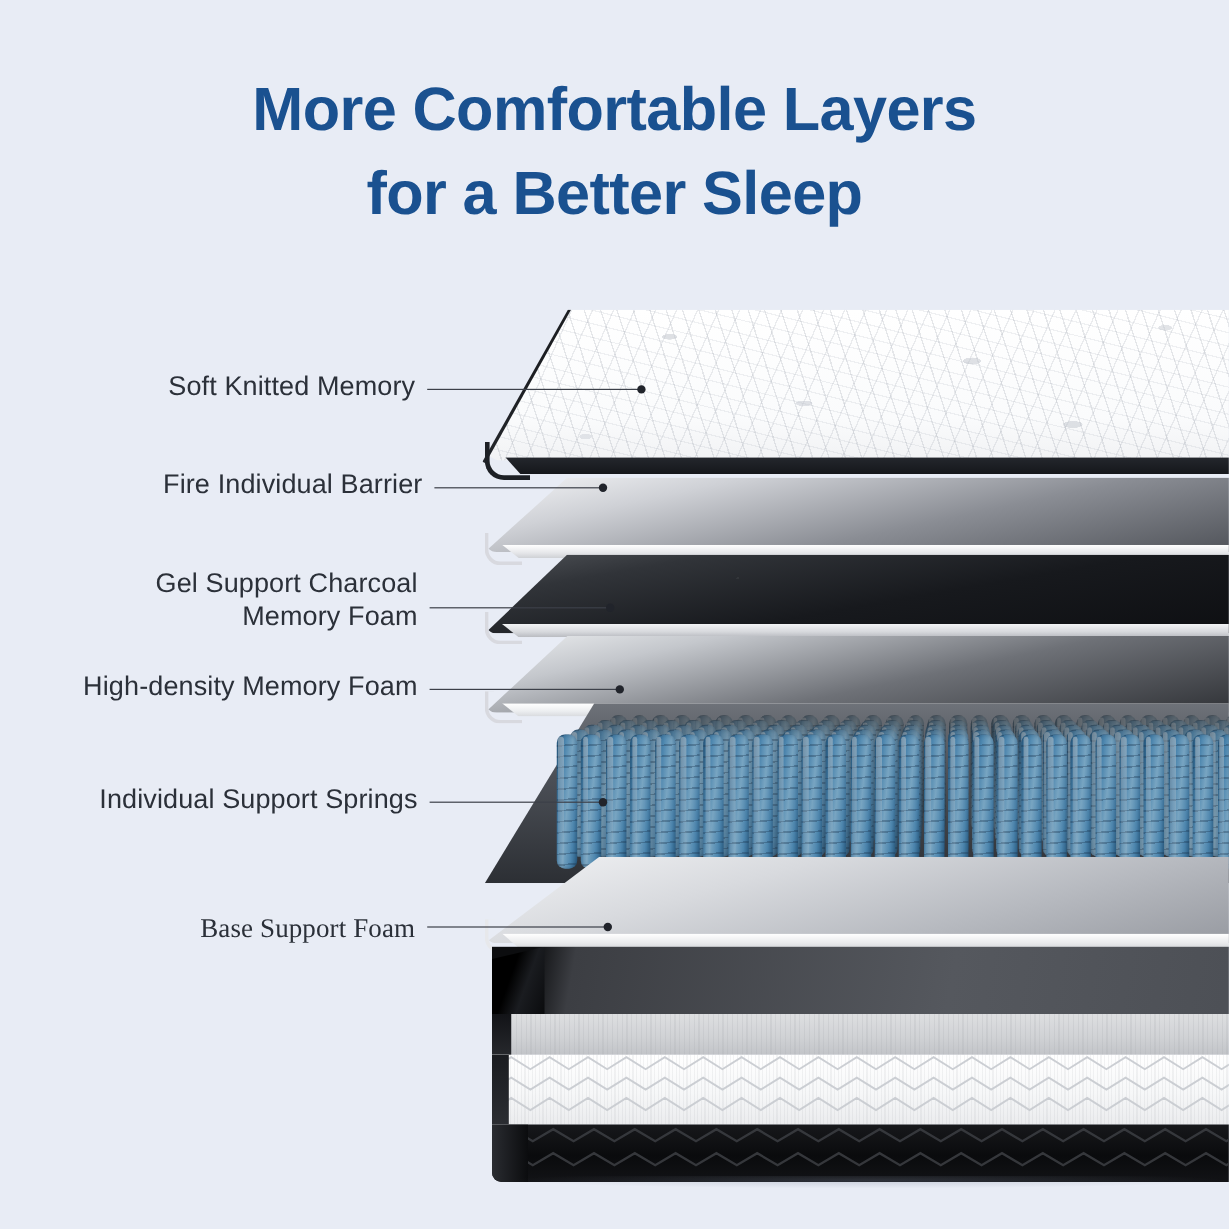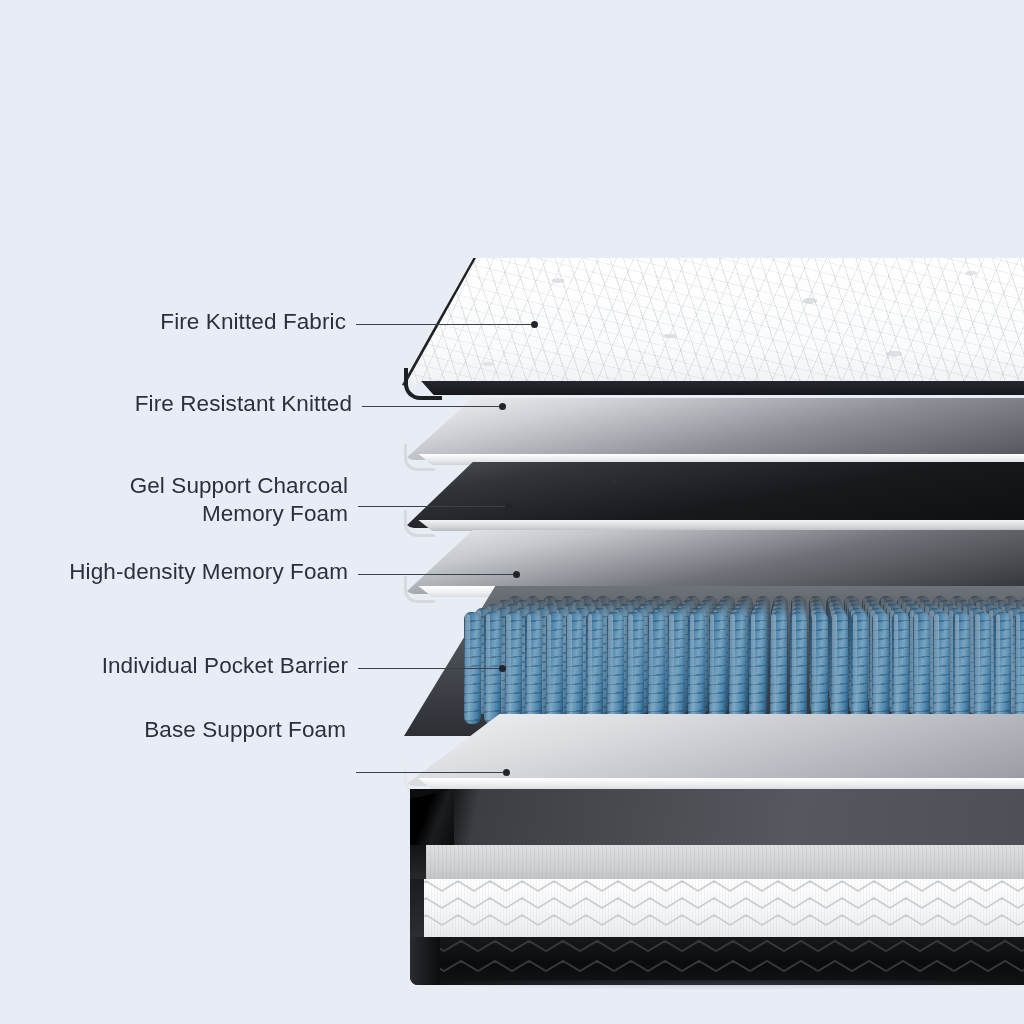--- a/index.html
+++ b/index.html
@@ -182,20 +182,24 @@
   .floor-shadow{
     position:absolute;left:402px;top:980px;width:712px;height:18px;
     background:radial-gradient(ellipse 58% 52% at 45% 20%, rgba(120,130,150,.28), rgba(0,0,0,0) 72%);
   }
 </style>
 </head>
 <body>
 
 <div id="root">
 
+  <div class="title">
+    <span>More Comfortable Layers</span>
+    <span class="l2">for a Better Sleep</span>
+  </div>
 
   <div id="stack">
 
     <div>
       <div class="fabric-top"></div>
       <div class="fabric-edge-left"></div>
       <div class="fabric-side"></div>
       <div class="fabric-side-round"></div>
     </div>
 
@@ -410,34 +414,34 @@
           </g>
         </svg>
         <div class="shadowL"></div>
       </div>
     </div>
 
     <div class="floor-shadow"></div>
   </div>
 
   <div id="labels">
-      <div class="label" style="right: 678px; top: 308px;">Fire Knitted Fabric</div>
+      <div class="label" style="right: 678px; top: 308px;">Soft Knitted Memory</div>
       <div class="leader" style="left: 356px; top: 324px; width: 180px;"></div>
       <div class="leader-dot" style="left: 531px; top: 321px;"></div>
-      <div class="label" style="right: 672px; top: 390px;">Fire Resistant Knitted</div>
+      <div class="label" style="right: 672px; top: 390px;">Fire Individual Barrier</div>
       <div class="leader" style="left: 362px; top: 406px; width: 142px;"></div>
       <div class="leader-dot" style="left: 499px; top: 403px;"></div>
       <div class="label" style="right: 676px; top: 472px;">Gel Support Charcoal
 Memory Foam</div>
       <div class="leader" style="left: 358px; top: 506px; width: 152px;"></div>
       <div class="leader-dot" style="left: 505px; top: 503px;"></div>
       <div class="label" style="right: 676px; top: 558px;">High-density Memory Foam</div>
       <div class="leader" style="left: 358px; top: 574px; width: 160px;"></div>
       <div class="leader-dot" style="left: 513px; top: 571px;"></div>
-      <div class="label" style="right: 676px; top: 652px;">Individual Pocket Barrier</div>
+      <div class="label" style="right: 676px; top: 652px;">Individual Support Springs</div>
       <div class="leader" style="left: 358px; top: 668px; width: 146px;"></div>
       <div class="leader-dot" style="left: 499px; top: 665px;"></div>
-      <div class="label" style="right: 678px; top: 716px;">Base Support Foam</div>
+      <div class="label" style="right: 678px; top: 760px; font-family: Liberation Serif, serif;">Base Support Foam</div>
       <div class="leader" style="left: 356px; top: 772px; width: 152px;"></div>
       <div class="leader-dot" style="left: 503px; top: 769px;"></div>
     </div>
 
 </div>
 
 </body></html>

